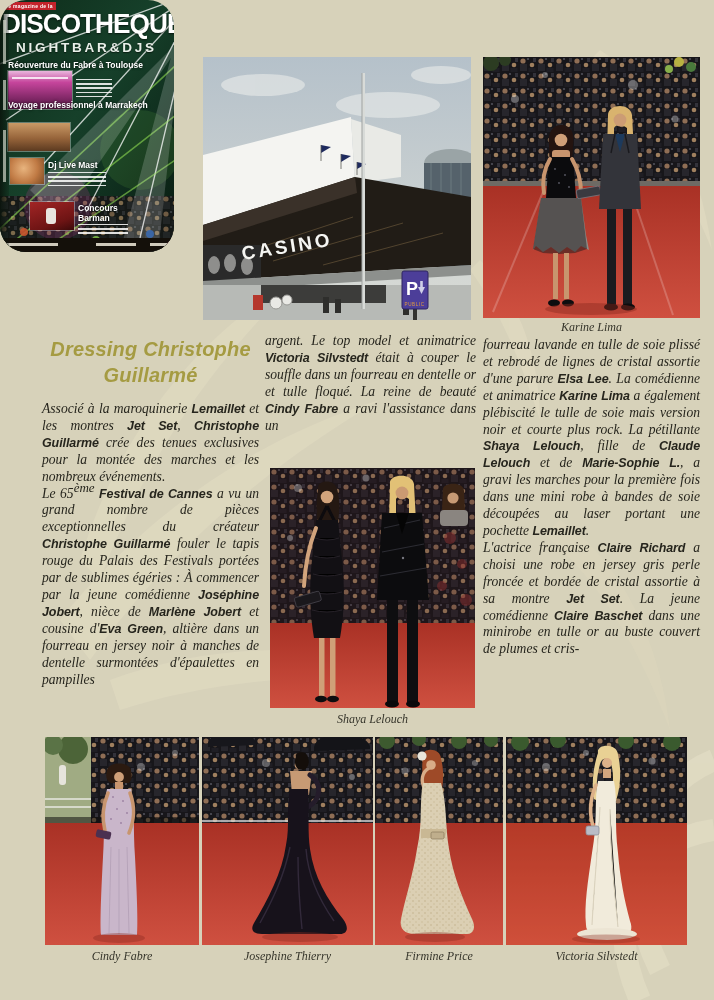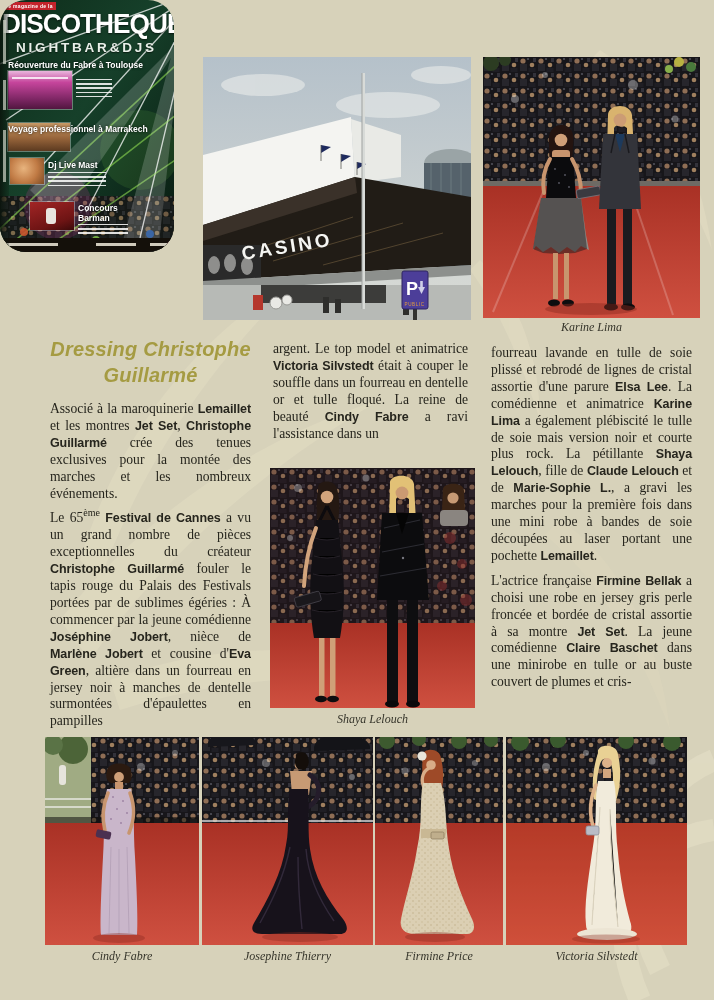--- a/index.html
+++ b/index.html
@@ -34,23 +34,23 @@
   #inset-barman:before{content:"";position:absolute;left:16px;top:6px;width:10px;height:16px;background:#e8e4de;border-radius:3px;}
   .textbars{position:absolute;z-index:6;opacity:.85;
          background:repeating-linear-gradient(180deg,#fff 0 1.4px,transparent 1.4px 4.2px);}
   #cover .botbar{position:absolute;left:0;top:238px;width:190px;height:14px;background:#14100a;z-index:6;}
   #cover .botbar i{position:absolute;top:5px;height:3px;background:#cfcabc;display:block;}
   #cover .spine{position:absolute;left:0;top:0;width:9px;height:252px;z-index:7;
          background:linear-gradient(90deg,rgba(10,20,12,.85),rgba(10,20,12,.2));}
   #cover .spine i{position:absolute;left:3px;width:3px;background:#cfd4c6;opacity:.7;display:block;}
   
   .col{position:absolute;z-index:2;}
-  .col p{margin:8px;text-align:justify;font-size:13.6px;line-height:16.9px;color:#26251d;}
+  .col p{margin:0;text-align:justify;font-size:13.6px;line-height:16.9px;color:#26251d;font-style:italic;}
   .col p strong{font-family:"Liberation Sans",sans-serif;font-weight:bold;font-size:12.5px;letter-spacing:-.1px;}
-  .col p sup{font-size:10px;line-height:0;vertical-align:super;}
+  .col p sup{font-size:13px;line-height:0;vertical-align:super;}
   #article-title{margin:0 0 13px 0;text-align:center;color:#a59b42;
          font:bold italic 20px "Liberation Sans",sans-serif;line-height:26px;letter-spacing:.2px;}
   .caption{position:absolute;z-index:2;text-align:center;color:#35342a;
          font:italic 12px "Liberation Serif",serif;}
   #credit{position:absolute;left:45px;top:965px;z-index:2;color:#3d3c32;
          font:11px "Liberation Sans",sans-serif;letter-spacing:.2px;}
 </style>
 </head>
 <body>
 
@@ -127,21 +127,21 @@
         <circle cx="150" cy="234" r="4" fill="#3a6ab0"></circle>
         <circle cx="170" cy="244" r="3" fill="#c44a9a"></circle>
       </g>
     </svg>
     <span class="kicker">Le magazine de la</span>
     <div class="cov-title">DISCOTHEQUE</div>
     <div class="cov-sub">NIGHTBAR&amp;DJS</div>
     <div class="hline" style="left:8px;top:60px;width:160px">Réouverture du Fabre à Toulouse</div>
     <div class="inset" id="inset-purple"></div>
     <div class="textbars" style="left:76px;top:79px;width:36px;height:20px"></div>
-    <div class="hline" style="left:8px;top:124px;width:172px">Voyage professionnel à Marrakech</div>
+    <div class="hline" style="left:8px;top:100px;width:172px">Voyage professionnel à Marrakech</div>
     <div class="inset" id="inset-marrakech"></div>
     <div class="hline" style="left:48px;top:160px">Dj Live Mast</div>
     <div class="inset" id="inset-dj"></div>
     <div class="textbars" style="left:48px;top:172px;width:58px;height:15px"></div>
     <div class="hline" style="left:78px;top:203px;white-space:pre-line;line-height:10px">Concours
 Barman</div>
     <div class="inset" id="inset-barman"></div>
     <div class="textbars" style="left:78px;top:224px;width:50px;height:10px"></div>
     <div class="botbar">
       <i style="left:6px;width:52px"></i>
@@ -288,21 +288,21 @@
     <p><span>Associé à la maroquinerie </span><strong>Lemaillet</strong><span> et les montres </span><strong>Jet Set</strong><span>, </span><strong>Christophe Guillarmé</strong><span> crée des tenues exclusives pour la montée des marches et les nombreux événements.</span></p>
     <p><span>Le 65</span><sup>ème</sup><span> </span><strong>Festival de Cannes</strong><span> a vu un grand nombre de pièces exceptionnelles du créateur </span><strong>Christophe Guillarmé</strong><span> fouler le tapis rouge du Palais des Festivals portées par de sublimes égéries : À commencer par la jeune comédienne </span><strong>Joséphine Jobert</strong><span>, nièce de </span><strong>Marlène Jobert</strong><span> et cousine d'</span><strong>Eva Green</strong><span>, altière dans un fourreau en jersey noir à manches de dentelle surmontées d'épaulettes en pampilles</span></p>
   </div>
 
   <div class="col" style="left:265px;top:333px;width:211px">
     <p><span>argent. Le top model et animatrice </span><strong>Victoria Silvstedt</strong><span> était à couper le souffle dans un fourreau en dentelle or et tulle floqué. La reine de beauté </span><strong>Cindy Fabre</strong><span> a ravi l'assistance dans un</span></p>
   </div>
 
   <div class="col" style="left:483px;top:337px;width:217px">
     <p><span>fourreau lavande en tulle de soie plissé et rebrodé de lignes de cristal assortie d'une parure </span><strong>Elsa Lee</strong><span>. La comédienne et animatrice </span><strong>Karine Lima</strong><span> a également plébiscité le tulle de soie mais version noir et courte plus rock. La pétillante </span><strong>Shaya Lelouch</strong><span>, fille de </span><strong>Claude Lelouch</strong><span> et de </span><strong>Marie-Sophie L.</strong><span>, a gravi les marches pour la première fois dans une mini robe à bandes de soie découpées au laser portant une pochette </span><strong>Lemaillet</strong><span>.</span></p>
-    <p><span>L'actrice française </span><strong>Firmine Bellak</strong><span> a choisi une robe en jersey gris perle froncée et bordée de cristal assortie à sa montre </span><strong>Jet Set</strong><span>. La jeune comédienne </span><strong>Claire Baschet</strong><span> dans une minirobe en tulle or au buste couvert de plumes et cris-</span></p>
+    <p><span>L'actrice française </span><strong>Claire Richard</strong><span> a choisi une robe en jersey gris perle froncée et bordée de cristal assortie à sa montre </span><strong>Jet Set</strong><span>. La jeune comédienne </span><strong>Claire Baschet</strong><span> dans une minirobe en tulle or au buste couvert de plumes et cris-</span></p>
   </div>
 
   <figure class="photo" style="left:270px;top:468px;width:205px;height:240px;margin:0">
     <svg width="205" height="240" viewBox="0 0 205 240">
       <rect width="205" height="155" fill="url(#crowdP)"></rect>
       <rect width="205" height="155" fill="#3a161a" opacity=".22"></rect>
       <g fill="#8c2e2e" opacity=".5">
           <circle cx="180" cy="70" r="6"></circle>
           <circle cx="192" cy="96" r="5"></circle>
           <circle cx="172" cy="118" r="5"></circle>

